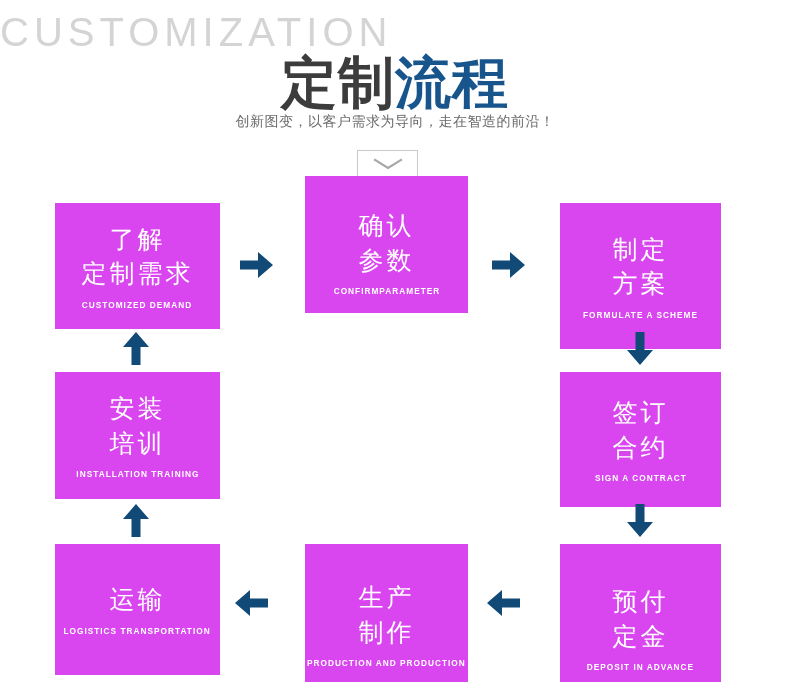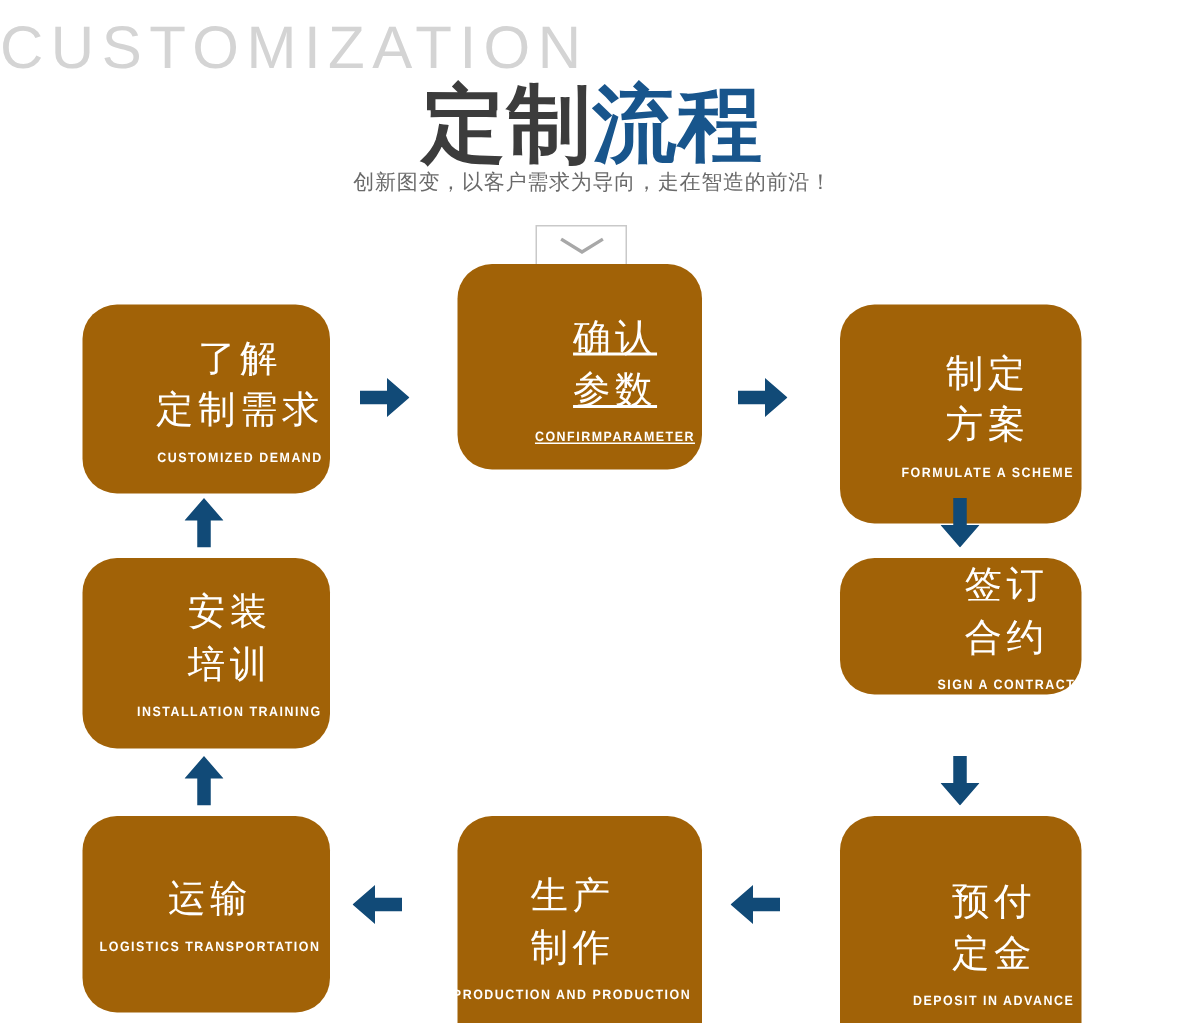--- a/index.html
+++ b/index.html
@@ -76,29 +76,28 @@
     box-sizing: border-box;
     display: flex;
     align-items: center;
     justify-content: center;
   }
   .chevron-box svg { display: block; }
 
   
   .pbox {
     position: absolute;
-    background: #a16207;
+    background: #d946ef;
     color: #ffffff;
     display: flex;
     flex-direction: column;
-    align-items: flex-end;
+    align-items: center;
     justify-content: center;
     box-sizing: border-box;
     text-align: center;
-    border-radius: 23px;
   }
   .pbox .cn {
     font-size: 25px;
     font-weight: 400;
     line-height: 1.38;
     letter-spacing: 3px;
     white-space: nowrap;
   }
   .pbox .en {
     margin-top: 9px;
@@ -106,23 +105,23 @@
     font-weight: 700;
     letter-spacing: 1.1px;
     line-height: 1.2;
     transform: scaleX(0.92);
     white-space: nowrap;
     color: #ffffff;
   }
 
   
   #box-1 { left: 55px;  top: 203px; width: 165px; height: 126px; }
-  #box-2 { left: 305px; top: 176px; width: 163px; height: 137px; text-decoration: underline; }
+  #box-2 { left: 305px; top: 176px; width: 163px; height: 137px; }
   #box-3 { left: 560px; top: 203px; width: 161px; height: 146px; }
-  #box-4 { left: 560px; top: 372px; width: 161px; height: 91px; }
+  #box-4 { left: 560px; top: 372px; width: 161px; height: 135px; }
   #box-5 { left: 560px; top: 544px; width: 161px; height: 169px; }
   #box-6 { left: 305px; top: 544px; width: 163px; height: 161px; }
   #box-7 { left: 55px;  top: 544px; width: 165px; height: 131px; }
   #box-8 { left: 55px;  top: 372px; width: 165px; height: 127px; }
 
   
   #box-2 .inner { transform: translateY(8px); }
 
   
   .arrow {

